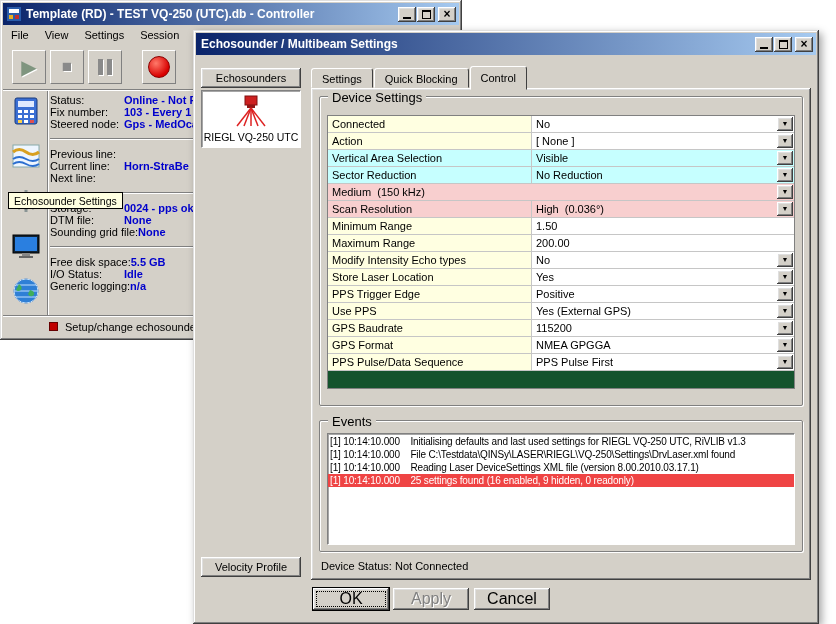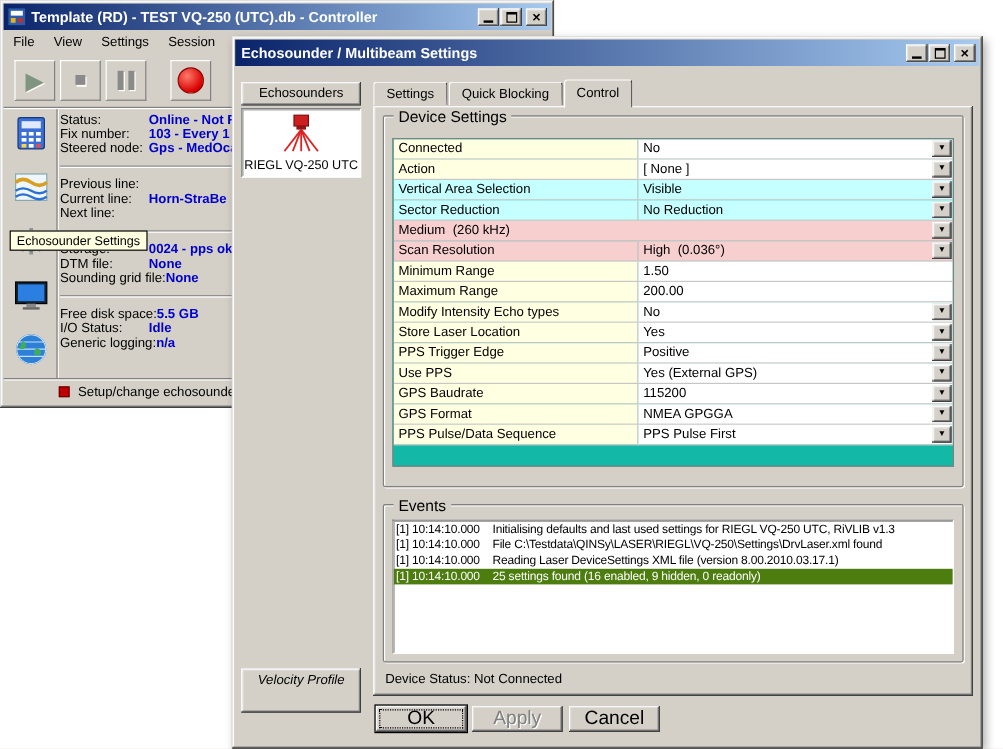--- a/index.html
+++ b/index.html
@@ -78,50 +78,50 @@
     font-size:10.5px; white-space:nowrap;
   }
 
   
   .dialog { left:193px; top:30px; width:626px; height:594px; z-index:10;
     box-shadow: 3px 3px 8px rgba(0,0,0,0.35), inset -1px -1px #404040, inset 1px 1px #dfdfdf, inset -2px -2px #808080, inset 2px 2px #ffffff; }
   .panel-header { position:absolute; left:8px; top:38px; width:100px; height:20px; line-height:20px; font-size:11px; }
   .device-list { position:absolute; left:8px; top:60px; width:100px; height:58px; text-align:center; }
   .device-item { padding-top:3px; }
   .device-name { font-size:10.5px; margin-top:1px; white-space:nowrap; }
-  .velocity-btn { position:absolute; left:8px; top:527px; width:100px; height:37px; line-height:20px; font-size:11px;font-style:italic; }
+  .velocity-btn { position:absolute; left:8px; top:527px; width:100px; height:20px; line-height:20px; font-size:11px; }
 
   .tabstrip { position:absolute; left:118px; top:38px; height:20px; display:flex; align-items:flex-start; z-index:3; }
   .tab {
     height:20px; padding:4px 10px 0; margin-right:1px; background:#d4d0c8; font-size:11px;
     border:1px solid; border-color:#fff #404040 transparent #fff;
     border-top-left-radius:3px; border-top-right-radius:3px;
   }
   .tab.active { height:24px; margin-top:-2px; padding-top:5px; position:relative; z-index:5; }
   .tabpanel {
     position:absolute; left:118px; top:58px; width:500px; height:492px; background:#d4d0c8; z-index:2;
     box-shadow: inset -1px -1px #404040, inset 1px 1px #ffffff, inset -2px -2px #808080, inset 2px 2px #dfdfdf;
   }
   .gb-settings { left:8px; top:8px; width:484px; height:310px; }
-  .settings-table { position:absolute; left:7px; top:18px; width:468px; height:274px; border:1px solid #808080; background:#14b8a6; overflow:hidden; }
+  .settings-table { position:absolute; left:7px; top:18px; width:468px; height:274px; border:1px solid #808080; background:#14532d; overflow:hidden; }
   .srow { display:flex; height:17px; }
   .scell { padding:2px 4px; white-space:pre; overflow:hidden; font-size:11px; line-height:13px; }
   .scell.name { width:204px; border-right:1px solid #c6c6c6; border-bottom:1px solid #c6c6c6; background:#ffffe1; }
   .scell.val { flex:1; border-bottom:1px solid #c6c6c6; background:#fff; position:relative; }
   .bg-cyan .scell.name, .bg-cyan .scell.val { background:#c6ffff; }
   .bg-pink .scell.name, .bg-pink .scell.val { background:#f8cfcf; }
   .drop-btn {
     position:absolute; right:1px; top:1px; width:16px; height:14px; background:#d4d0c8;
     box-shadow: inset -1px -1px #404040, inset 1px 1px #fff, inset -2px -2px #808080, inset 2px 2px #dfdfdf;
     font-size:7px; line-height:14px; text-align:center; color:#000;
   }
   .gb-events { left:8px; top:332px; width:484px; height:132px; }
   .events-list { position:absolute; left:7px; top:12px; width:468px; height:112px; overflow:hidden; padding:1px 0; }
   .event-line { height:13px; line-height:13px; font-size:10px; letter-spacing:-0.15px; white-space:pre; overflow:hidden; padding:0 2px; }
-  .event-line.selected { background:#4d7c0f; color:#fff; }
+  .event-line.selected { background:#ef4444; color:#fff; }
   .device-status { position:absolute; left:10px; top:472px; font-size:11px; }
   .dlg-btn { position:absolute; top:558px; width:76px; height:22px; line-height:22px; font-size:16px; }
   .dlg-btn.ok { left:120px; box-shadow: 0 0 0 1px #000, inset -1px -1px #404040, inset 1px 1px #fff, inset -2px -2px #808080, inset 2px 2px #dfdfdf; }
   .dlg-btn.ok::after { content:""; position:absolute; left:3px; right:3px; top:3px; bottom:3px; border:1px dotted #000; }
   .dlg-btn.apply { left:200px; color:#808080; text-shadow:1px 1px 0 #fff; }
   .dlg-btn.cancel { left:281px; }
 </style>
 </head>
 <body>
 
@@ -315,21 +315,21 @@
           </div>
           <div class="srow bg-cyan">
             <div class="scell name">Vertical Area Selection</div>
             <div class="scell val"><span>Visible</span><div class="drop-btn">▼</div></div>
           </div>
           <div class="srow bg-cyan">
             <div class="scell name">Sector Reduction</div>
             <div class="scell val"><span>No Reduction</span><div class="drop-btn">▼</div></div>
           </div>
           <div class="srow bg-pink">
-            <div class="scell val"><span>Medium  (260 kHz)</span><div class="drop-btn">▼</div></div>
+            <div class="scell val"><span>Medium  (150 kHz)</span><div class="drop-btn">▼</div></div>
           </div>
           <div class="srow bg-pink">
             <div class="scell name">Scan Resolution</div>
             <div class="scell val"><span>High  (0.036°)</span><div class="drop-btn">▼</div></div>
           </div>
           <div class="srow bg-normal">
             <div class="scell name">Minimum Range</div>
             <div class="scell val"><span>1.50</span></div>
           </div>
           <div class="srow bg-normal">

